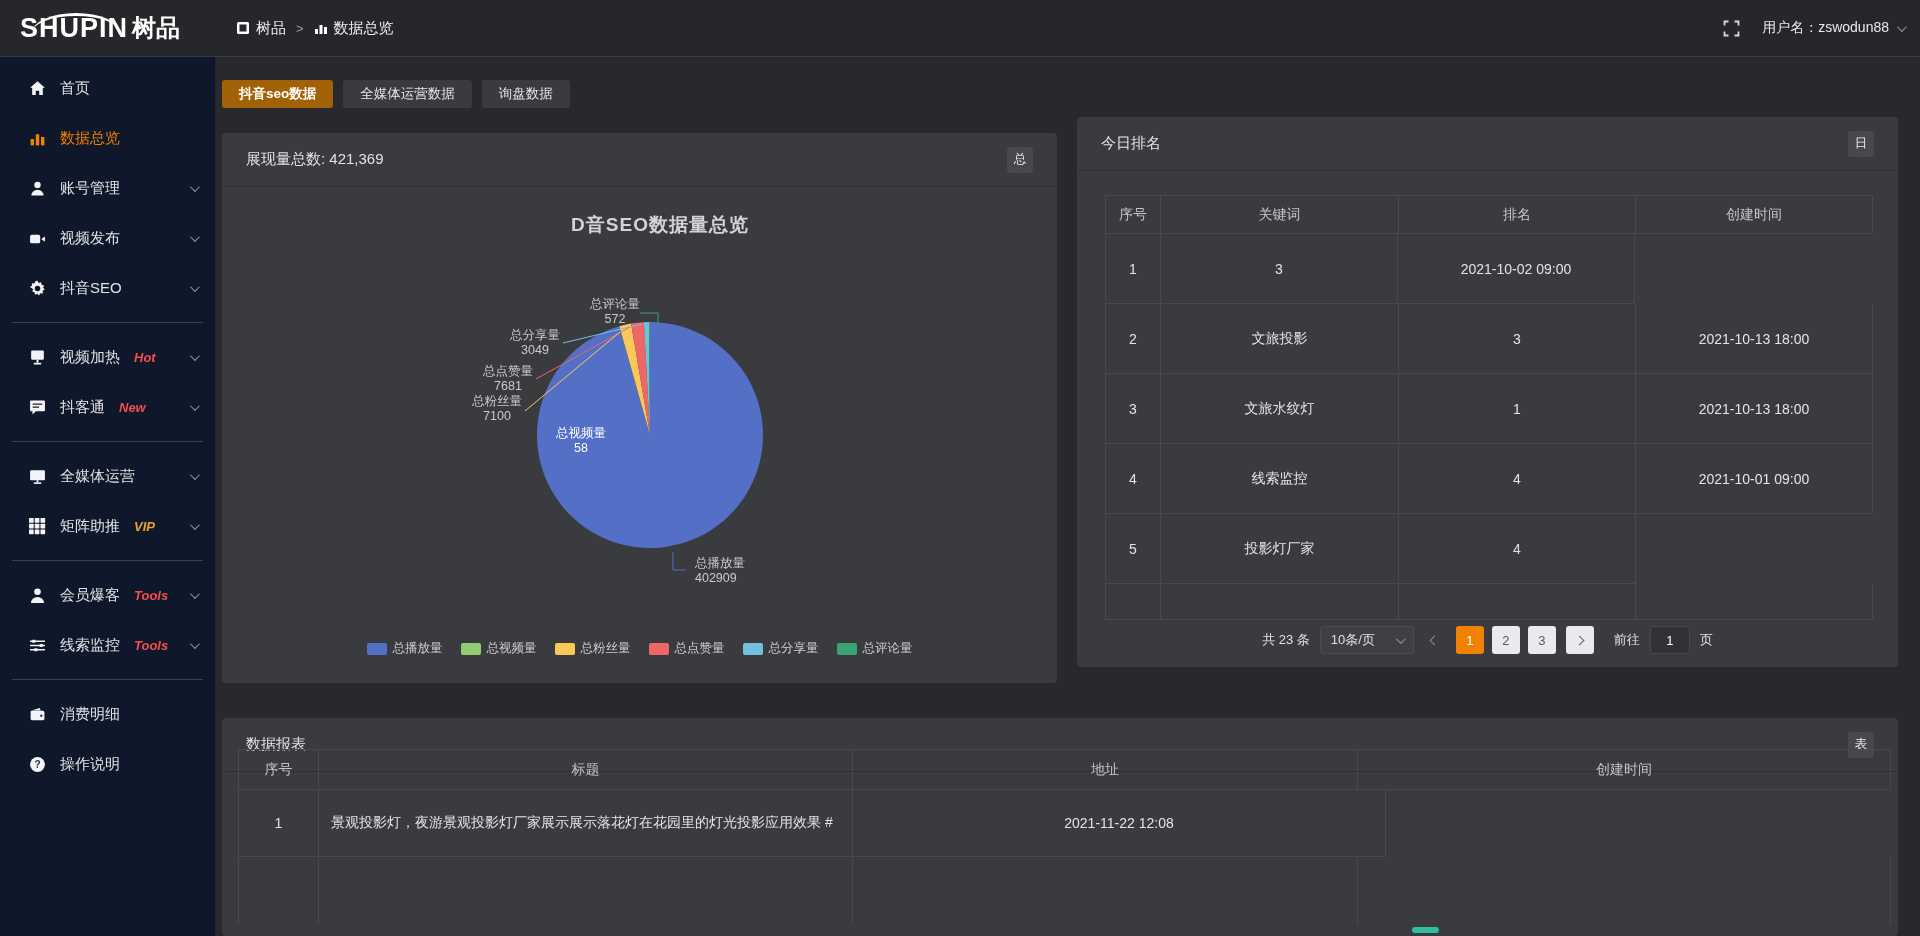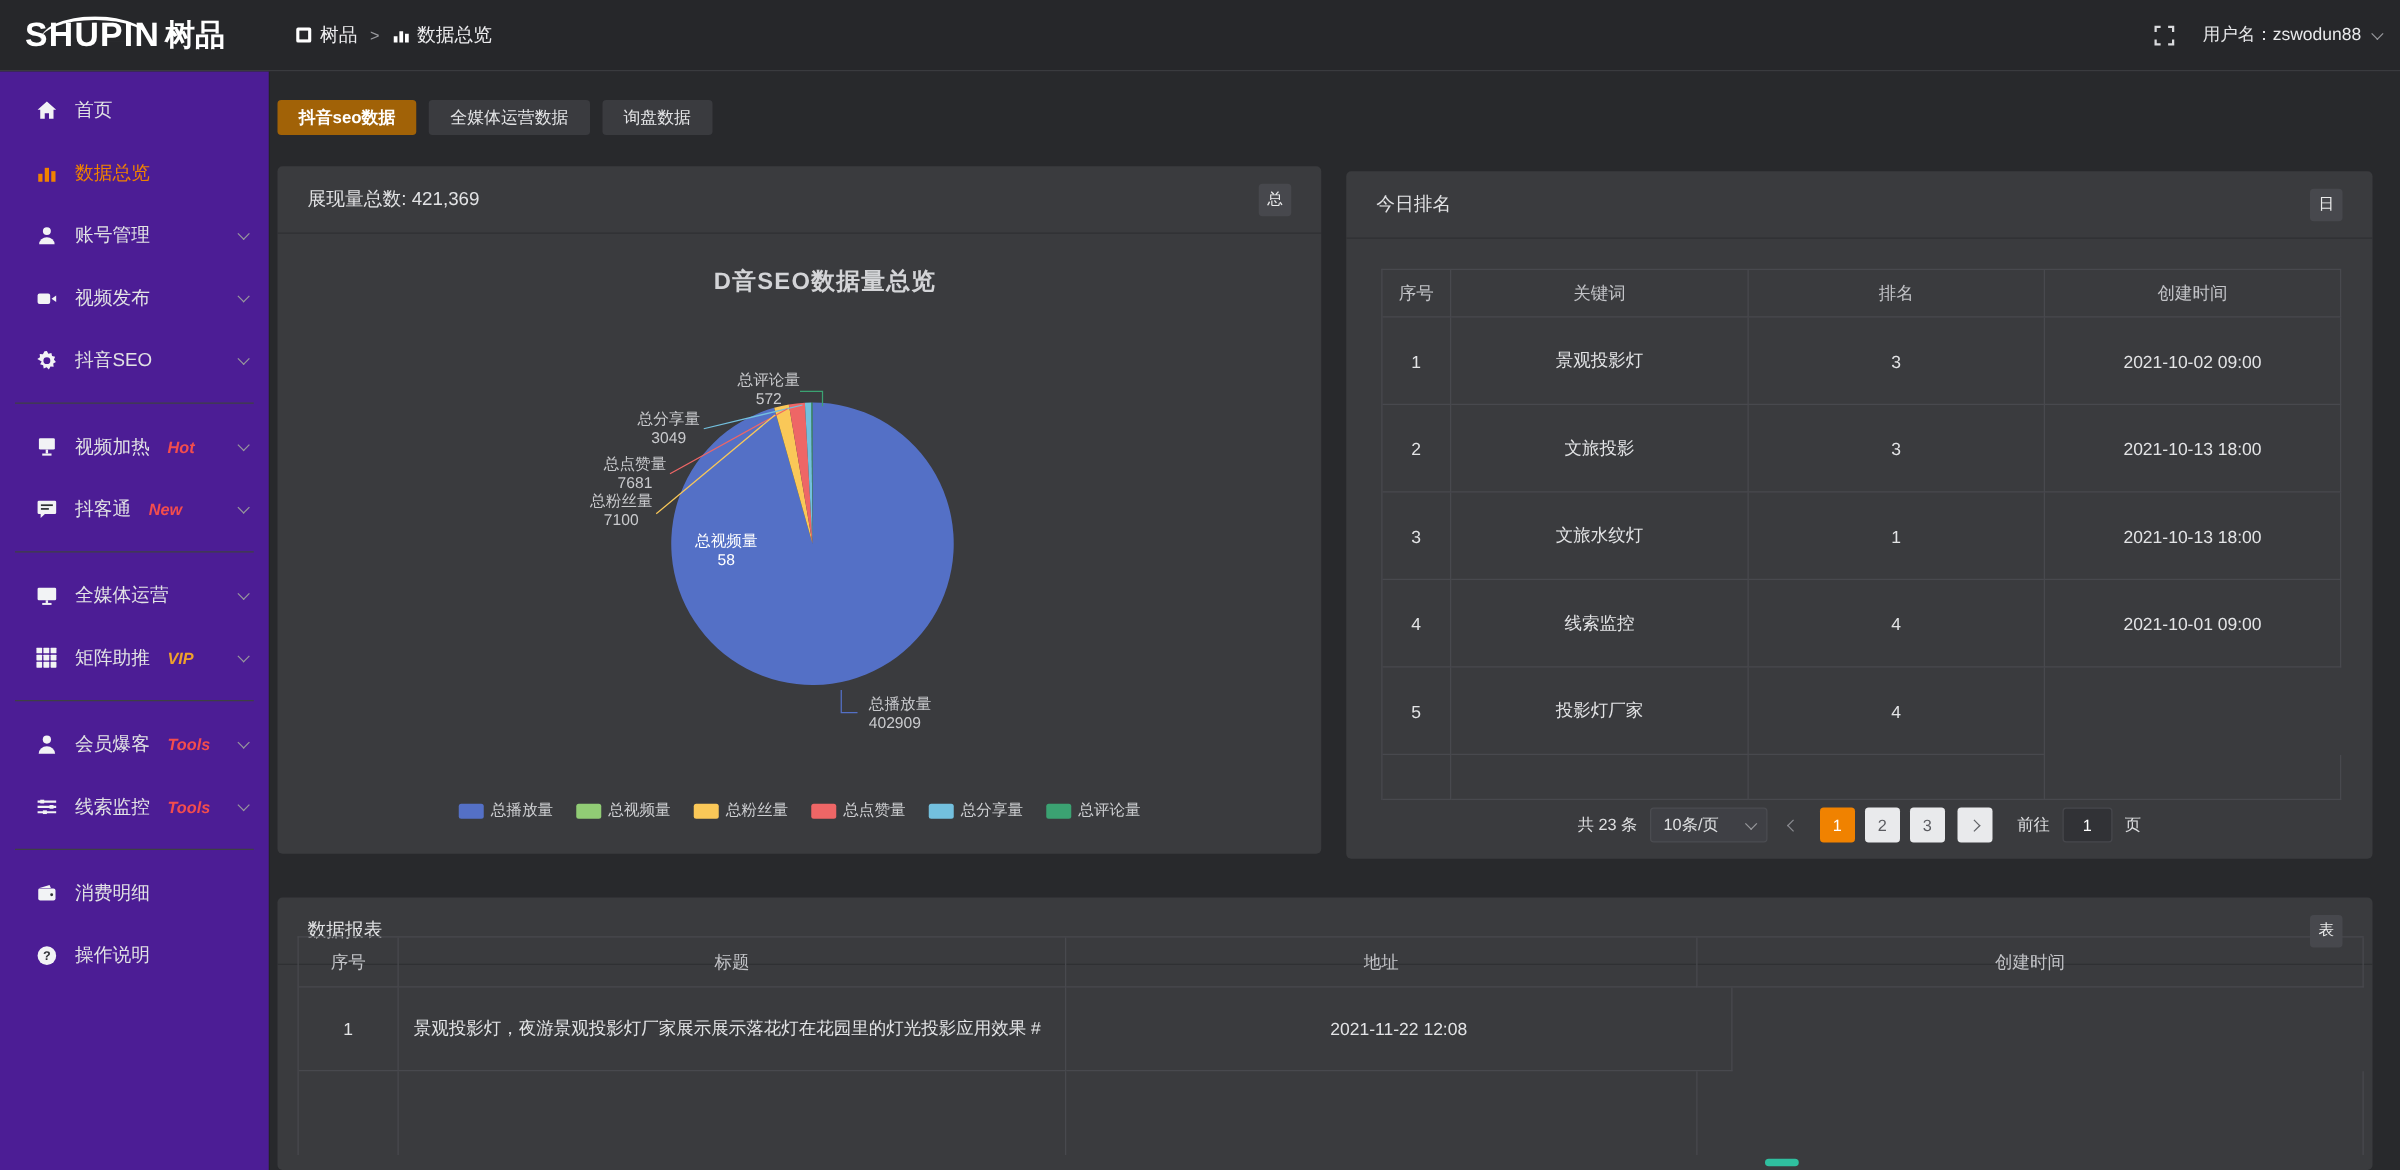--- a/index.html
+++ b/index.html
@@ -18,40 +18,40 @@
   .breadcrumb { display:flex; align-items:center; margin-left:20px; font-size:15px; color:#ededef; gap:8px; }
   .breadcrumb .sep { color:#9a9b9f; font-size:13px; margin:0 2px; }
   .crumb { display:flex; align-items:center; gap:6px; }
   .user-area { margin-left:auto; margin-right:16px; display:flex; align-items:center; gap:22px; }
   .username { font-size:14px; color:#e8e9eb; display:flex; align-items:center; gap:8px; }
   .icon { display:inline-flex; align-items:center; justify-content:center; }
   .chev { width:7px; height:7px; border-right:1.6px solid #97989c; border-bottom:1.6px solid #97989c;
           transform:rotate(45deg) translateY(-2px); }
 
   
-  .sidebar { position:absolute; left:0; top:57px; width:216px; bottom:0; background:#4c1d95;
+  .sidebar { position:absolute; left:0; top:57px; width:216px; bottom:0; background:#0f172a;
              padding-top:6px; border-right:1px solid #232427; }
   .side-item { position:relative; height:50px; display:flex; align-items:center; padding-left:28px;
                color:#e1e2e4; font-size:15px; cursor:pointer; }
   .side-item .s-icon { width:18px; height:18px; color:#f2f3f5; margin-right:14px; }
   .side-item.active, .side-item.active .s-icon { color:#f08200; }
   .side-tag { font-size:13px; font-weight:bold; font-style:italic; margin-left:14px; }
   .side-chev { position:absolute; right:18px; }
   .side-divider { height:1px; background:#3e4044; margin:9px 12px; }
 
   
   .main { position:absolute; left:216px; top:57px; right:0; bottom:0; overflow:hidden; }
   .tabs { position:absolute; left:6px; top:23px; display:flex; gap:10px; }
   .tab { height:28px; padding:0 17px; display:flex; align-items:center; font-size:13.5px;
          background:#3a3b3f; color:#e4e5e7; border-radius:3px; cursor:pointer; }
   .tab.active { background:#a16207; color:#fff; font-weight:bold; }
 
   .panel { position:absolute; background:#3a3b3e; border-radius:4px; overflow:hidden; }
   #panel-overview { left:6px;  top:76px;  width:835px;  height:550px; }
-  #panel-rank     { left:861px; top:80px; width:821px;  height:550px; }
+  #panel-rank     { left:861px; top:60px; width:821px;  height:550px; }
   #panel-report   { left:6px;  top:661px; width:1676px; height:218px; }
   .panel-strip { height:54px; display:flex; align-items:center; justify-content:space-between;
                  padding:0 24px; border-bottom:1px solid #2f3033; }
   .panel-title { font-size:15px; color:#e2e3e5; }
   .badge { width:26px; height:26px; background:#47484d; border-radius:3px; color:#eceded;
            font-size:12.5px; display:flex; align-items:center; justify-content:center; cursor:pointer; }
 
   
   .chart-body { position:absolute; left:0; top:55px; width:835px; height:495px; }
   .chart-title { position:absolute; left:238px; top:24px; width:400px; text-align:center;
@@ -383,21 +383,20 @@
       </div>
       <div class="dtable" id="rank-table">
           <div class="trow">
             <div class="tcell th" style="width: 55px; height: 38px;">序号</div>
             <div class="tcell th" style="width: 238px; height: 38px;">关键词</div>
             <div class="tcell th" style="width: 237px; height: 38px;">排名</div>
             <div class="tcell th" style="width: 237px; height: 38px;">创建时间</div>
           </div>
           <div class="trow">
             <div class="tcell" style="width: 55px; height: 70px;">1</div>
-            <div class="tcell" style="width: 238px; height: 70px;">景观投影灯</div>
             <div class="tcell" style="width: 237px; height: 70px;">3</div>
             <div class="tcell" style="width: 237px; height: 70px;">2021-10-02 09:00</div>
           </div>
           <div class="trow">
             <div class="tcell" style="width: 55px; height: 70px;">2</div>
             <div class="tcell" style="width: 238px; height: 70px;">文旅投影</div>
             <div class="tcell" style="width: 237px; height: 70px;">3</div>
             <div class="tcell" style="width: 237px; height: 70px;">2021-10-13 18:00</div>
           </div>
           <div class="trow">

